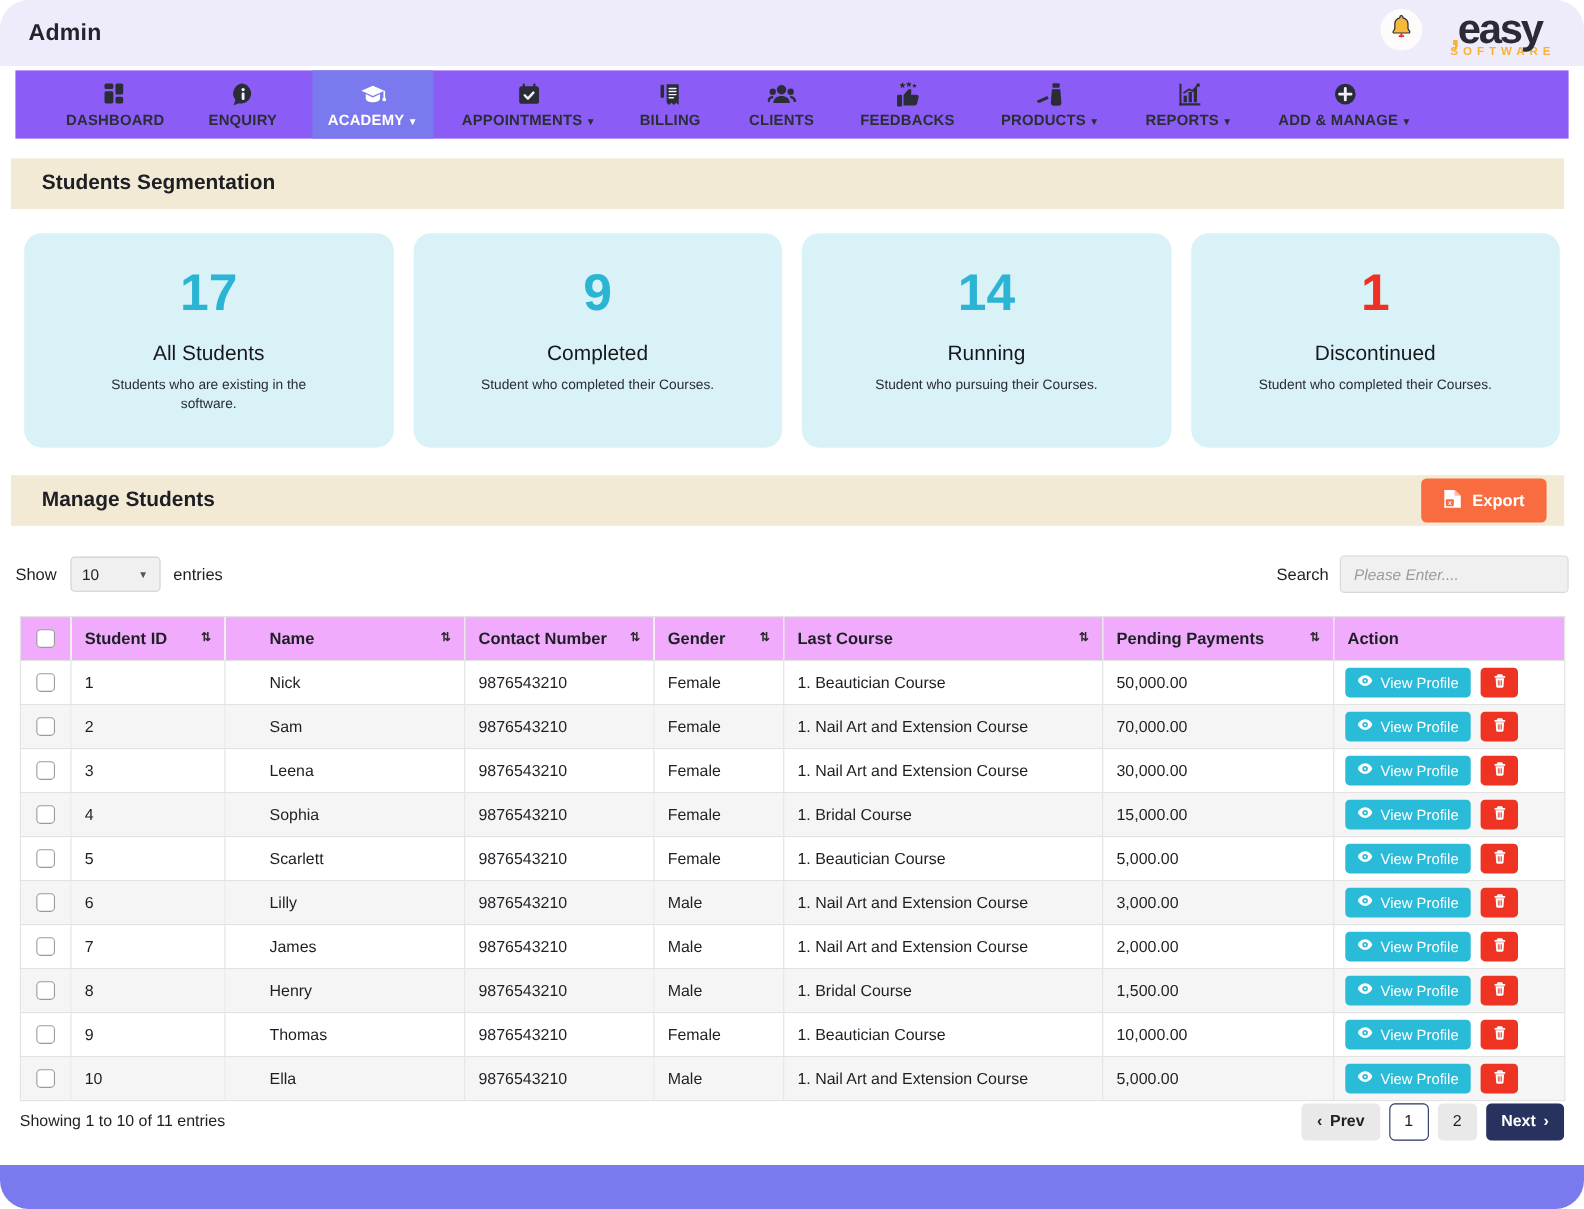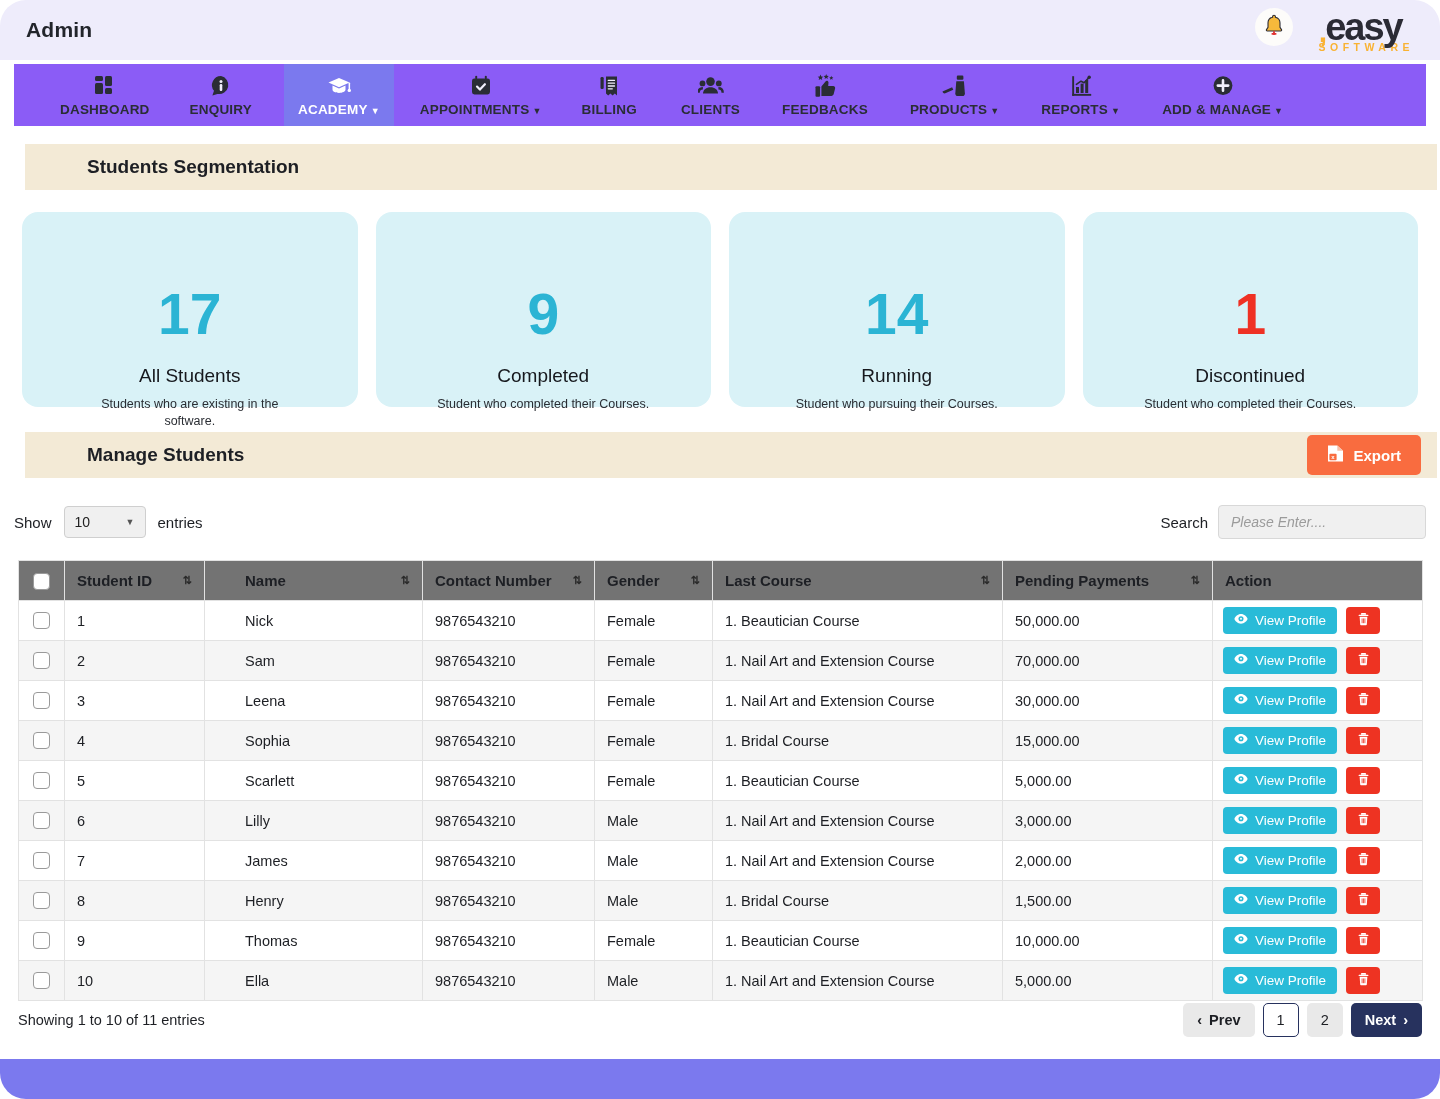--- a/index.html
+++ b/index.html
@@ -79,23 +79,23 @@
   .nav-icon svg { display: block; }
   .caret { font-size: 9px; margin-left: 3px; }
 
   
   .sp1 { width: 32px; } .sp2 { width: 12px; } .sp3 { width: 18px; }
   .sp4 { width: 12px; } .sp5 { width: 12px; } .sp6 { width: 16px; }
   .sp7 { width: 14px; } .sp8 { width: 14px; }
 
   
   .band {
-    position: absolute; left: 25px; width: 1412px; height: 46px;
+    position: absolute; left: 10px; width: 1412px; height: 46px;
     background: #f3ead6;
-    display: flex; align-items: center; padding-left: 34px;
+    display: flex; align-items: center;
   }
   .band-title {
     margin-left: 28px; font-size: 19px; font-weight: bold; color: #1d1f24;
   }
   #band-seg { top: 144px; }
   #band-manage { top: 432px; }
 
   .export-btn {
     margin-left: auto; margin-right: 16px;
     background: #f96c3f; color: #fff; border: none;
@@ -108,21 +108,21 @@
   
   .cards {
     position: absolute; left: 22px; top: 212px;
     width: 1396px; display: flex; gap: 18px;
   }
   .card {
     flex: 1; height: 195px; background: #d9f2f7; border-radius: 16px;
     display: flex; flex-direction: column; align-items: center;
     justify-content: flex-start; padding-top: 30px;
   }
-  .card-num { font-size: 57px; font-weight: bold; line-height: 1; color: #2bb4d4; margin-top: 44px; }
+  .card-num { font-size: 47px; font-weight: bold; line-height: 1; color: #2bb4d4; }
   .card-num.red { color: #ef3124; }
   .card-title { margin-top: 22px; font-size: 19px; color: #16181d; }
   .card-desc {
     margin-top: 9px; font-size: 12.5px; color: #2a2d33;
     text-align: center; line-height: 1.35; max-width: 230px;
   }
 
   
   .controls {
     position: absolute; left: 14px; top: 500px; width: 1412px; height: 44px;
@@ -150,21 +150,21 @@
     position: absolute; left: 18px; top: 560px; width: 1404px;
   }
   table { border-collapse: collapse; width: 100%; table-layout: fixed; }
   th, td {
     border: 1px solid #e2e2e2;
     padding: 0 12px; height: 40px;
     font-size: 14.5px; color: #1d1f24; text-align: left;
     vertical-align: middle;
     overflow: hidden; white-space: nowrap;
   }
-  thead th { background: #737373; font-weight: bold; font-size: 15px; }
+  thead th { background: #f0abfc; font-weight: bold; font-size: 15px; }
   tbody tr:nth-child(even) { background: #f5f5f5; }
   tbody tr:nth-child(odd) { background: #ffffff; }
   .th-inner { display: flex; align-items: center; }
   .sort-ic { margin-left: auto; font-size: 11px; color: #2a2a2a; line-height: 1; }
   .cb {
     width: 17px; height: 17px; border: 1.5px solid #9a9a9a;
     border-radius: 4px; background: #fff; display: inline-block;
     cursor: pointer;
   }
   .col-cb { width: 46px; text-align: center; }

